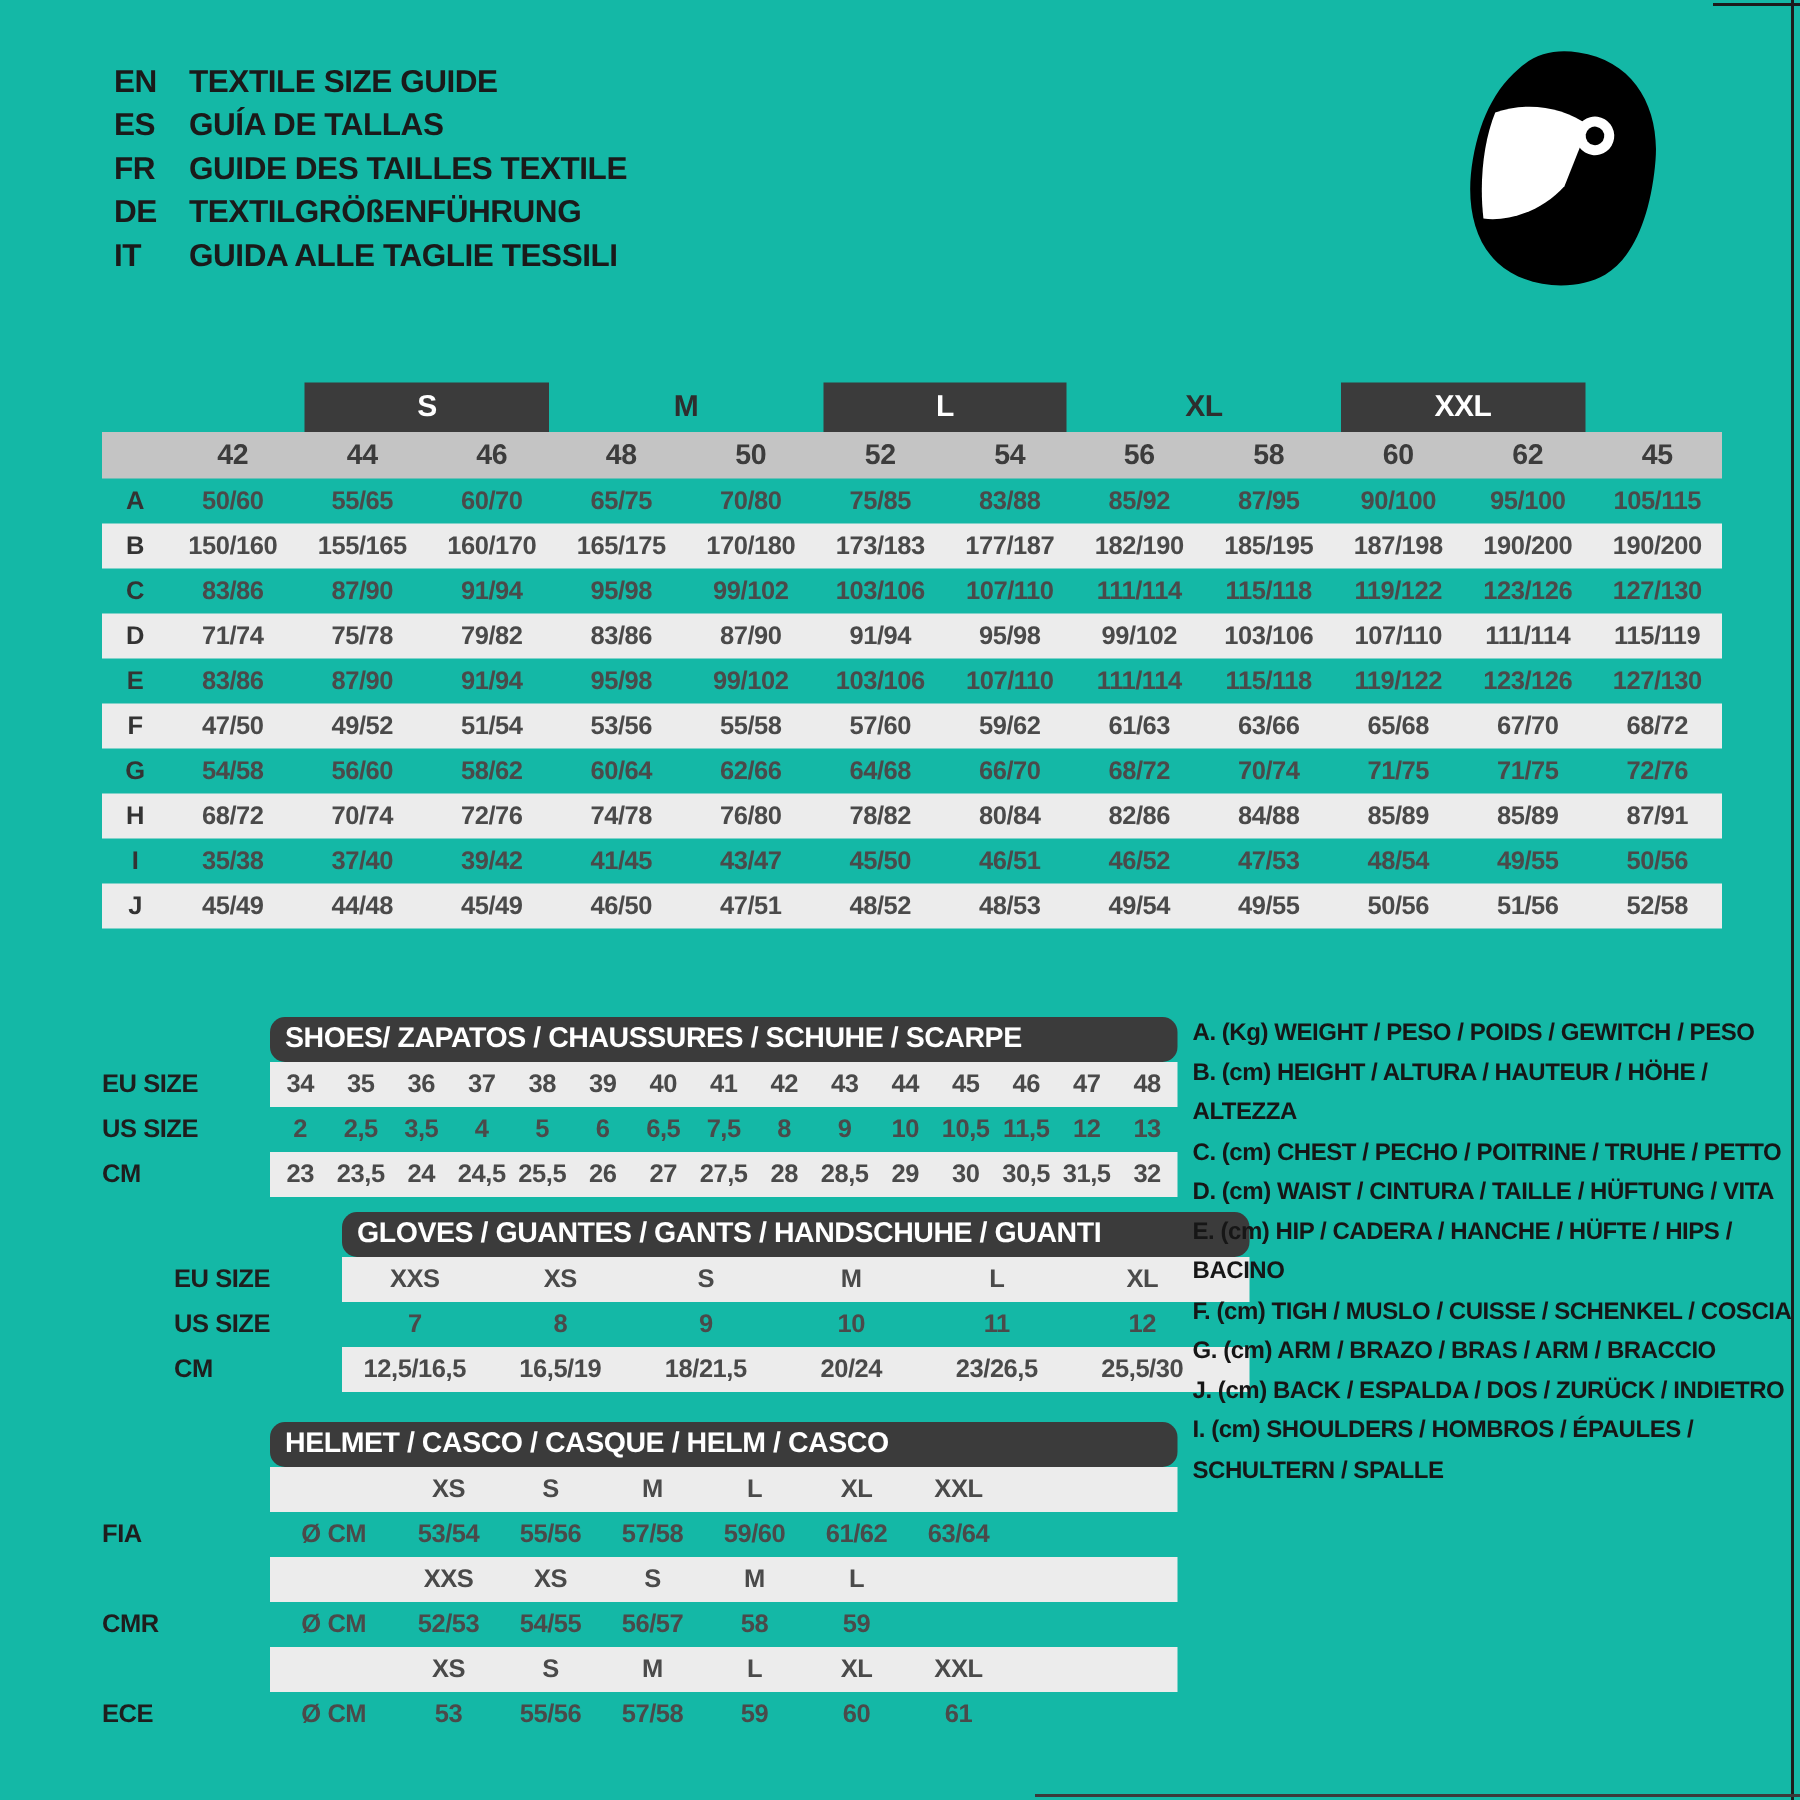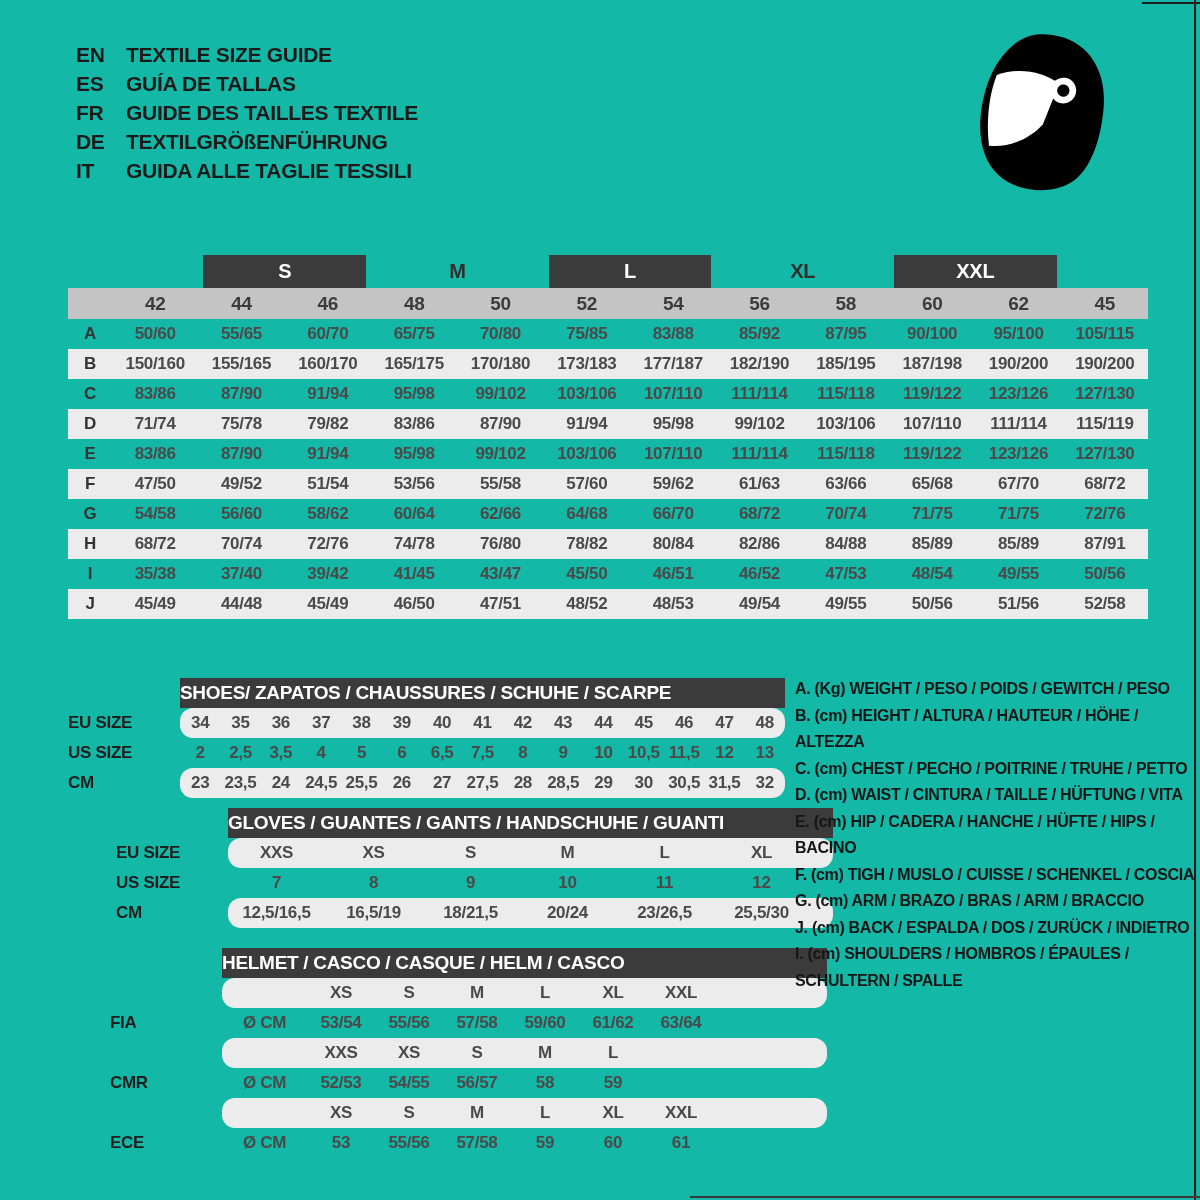--- a/index.html
+++ b/index.html
@@ -26,38 +26,38 @@
   .num-row  { height:31px; background:var(--band-gray); }
   .num-row .cell { line-height:31px; font-size:19px; font-weight:700; color:#3c3c3c; text-align:center; }
   .data-row { height:30px; }
   .data-row.alt { background:var(--row-gray); }
   .data-row .cell { line-height:30px; font-size:17px; font-weight:700; color:var(--value-text); text-align:center; }
   .data-row .row-label { color:#333; }
 
   
   .section { position:absolute; left:68px; width:717px; }
   .section-bar { margin-left:112px; height:30px; background:var(--dark-bar); color:#fff;
-                 font-size:19px; font-weight:700; line-height:30px; 
-                 box-sizing:border-box; }
+                 font-size:19px; font-weight:700; line-height:30px; padding-left:10px;
+                 box-sizing:border-box;border-radius:10px; }
   .s-row    { display:flex; height:30px; }
   .s-label  { width:112px; flex:0 0 112px; font-size:17px; font-weight:700;
               color:#1e1e1e; line-height:30px; }
   .s-values { flex:1; display:flex; height:30px; }
-  .s-values.gray { background:var(--row-gray);border-radius:13px; }
+  .s-values.gray { background:var(--row-gray); }
   .s-values .cell { text-align:center; line-height:30px; font-size:17px;
                     font-weight:700; color:var(--value-text); }
   .cell.flex1  { flex:1; }
   .cell.w97    { width:97px; flex:0 0 97px; }
   .cell.w85    { width:85px; flex:0 0 85px; }
   .cell.w68    { width:68px; flex:0 0 68px; }
   .filler      { flex:1; }
 
   #shoes-section  { top:678px; }
   #gloves-section { top:808px;margin-left:48px; }
-  #helmet-section { top:948px;margin-left:42px; }
+  #helmet-section { top:948px; }
 
   
   .legend { position:absolute; left:795px; top:676px; width:400px; }
   .legend-item { font-size:16px; font-weight:700; color:#161616; line-height:26.5px; }
 
   
   .border-right { position:absolute; left:1194px; top:0; width:2px; height:1200px; background:#1c1c1c; }
   .border-top-tick { position:absolute; left:1142px; top:2px; width:58px; height:2px; background:#1c1c1c; }
   .border-bottom-tick { position:absolute; left:690px; top:1196px; width:510px; height:2px; background:#3a3a3a; }
 </style>

